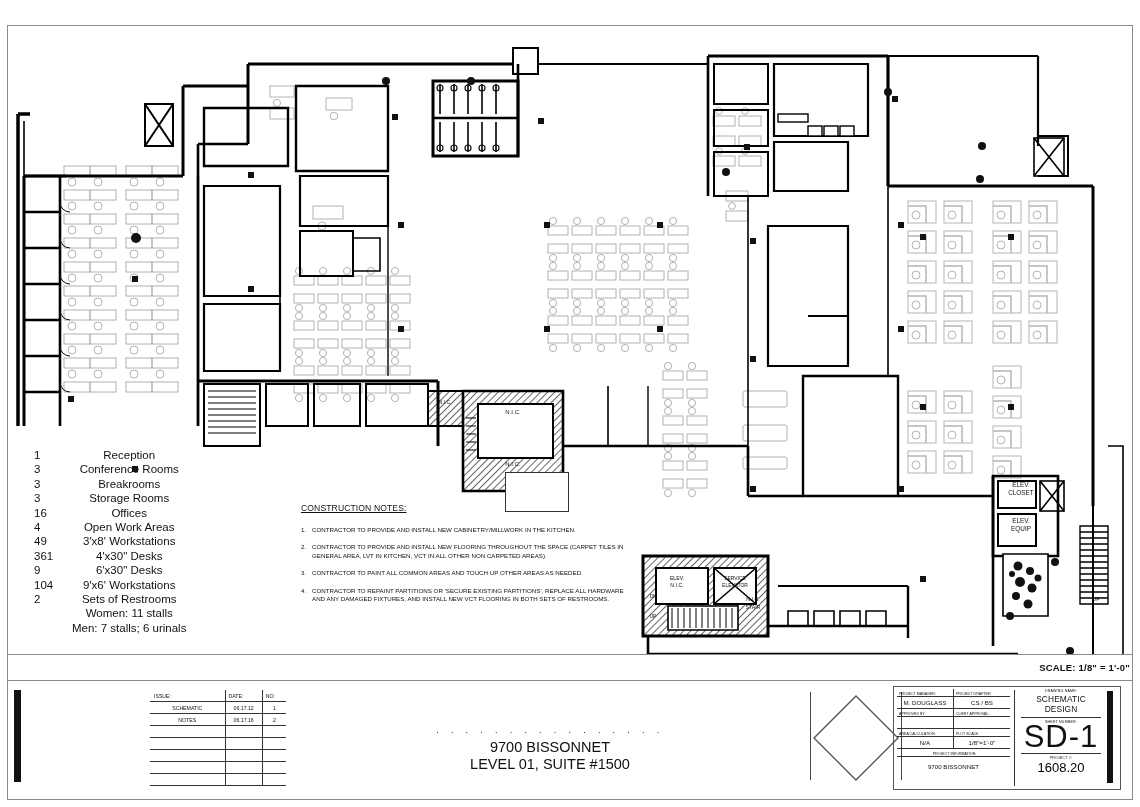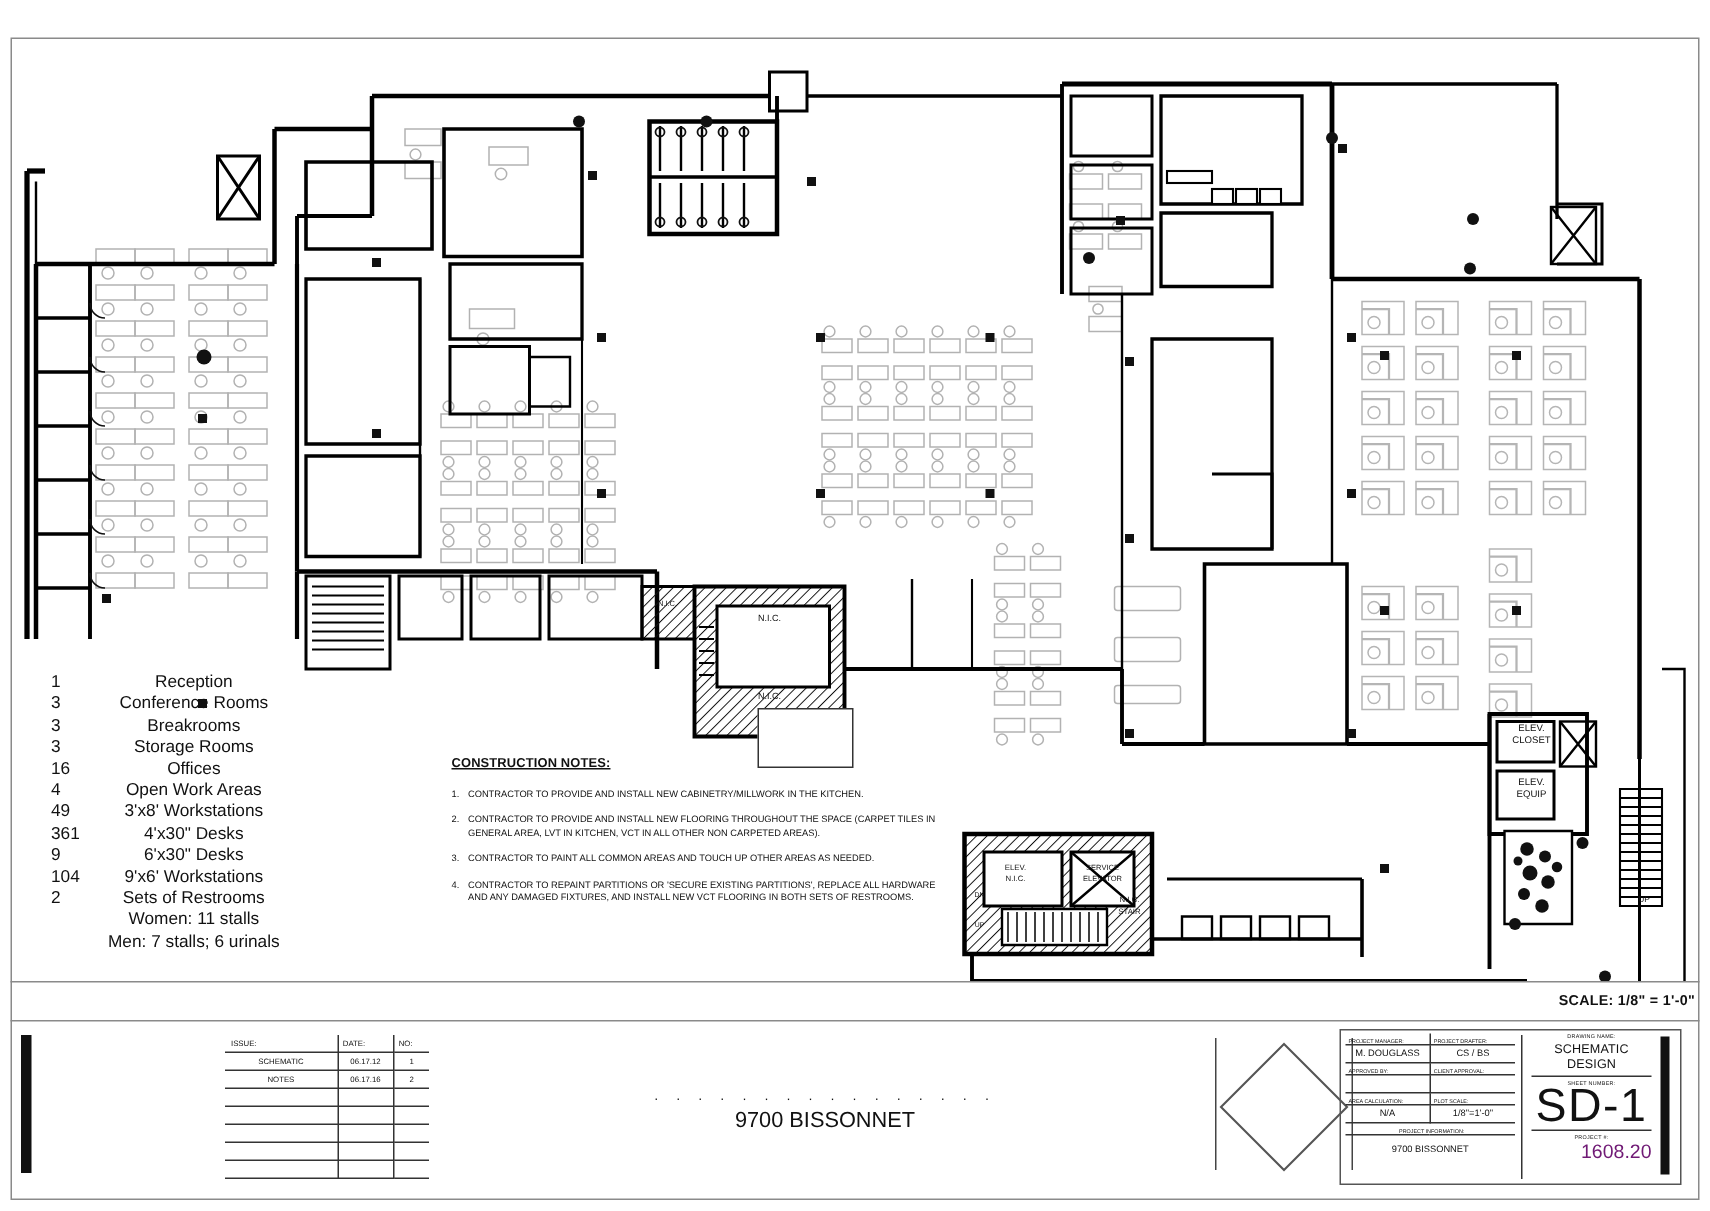--- a/index.html
+++ b/index.html
@@ -17,21 +17,21 @@
   
   .legend{position:absolute;left:34px;top:448px;font-size:11.5px;line-height:14.4px;color:#111;}
   .legend table{border-collapse:collapse;}
   .legend td{padding:0;vertical-align:top;white-space:nowrap;font-size:11.5px;line-height:14.4px;}
   .legend td.q{width:34px;text-align:left;padding-right:4px;}
   .legend td.l{text-align:center;}
   .legend .sub td{padding-left:0;}
 
   
   .cnotes{position:absolute;left:301px;top:503px;width:330px;}
-  .cnotes .hdr{font-size:8.6px;letter-spacing:.1px;font-weight:700;text-decoration:underline;margin-bottom:13px;color:#111;}
+  .cnotes .hdr{font-size:8.6px;letter-spacing:.1px;font-weight:400;text-decoration:underline;margin-bottom:13px;color:#111;}
   .cnotes .note{font-size:6.2px;line-height:8.4px;margin-bottom:9px;display:flex;color:#111;}
   .cnotes .note .num{width:11px;flex:0 0 11px;}
   .cnotes .note .txt{flex:1;}
 
   
   .whitebox{position:absolute;left:505px;top:472px;width:62px;height:38px;background:#fff;border:1px solid #333;}
   .scaletxt{position:absolute;right:10px;top:662px;font-size:9.5px;font-weight:700;color:#111;letter-spacing:.2px;}
 
   
   .tb-sep{position:absolute;left:7px;top:680px;width:1126px;height:1px;background:#8a8a8a;}
@@ -68,21 +68,21 @@
   .rtb-grid td{border-bottom:1px solid #333;font-size:3.6px;color:#111;padding:0 0 0 2px;height:7px;vertical-align:bottom;}
   .rtb-grid td.v{font-size:6.2px;text-align:center;height:11px;vertical-align:middle;padding:0;}
   .rtb-grid td.half{width:56px;border-right:1px solid #333;}
   .rtb-grid td.half2{width:57px;}
   .rtb-vdiv{position:absolute;left:121px;top:4px;width:1px;height:96px;background:#333;}
   .rtb-right{position:absolute;left:128px;top:3px;width:80px;text-align:center;}
   .lbl-tiny{font-size:3.6px;color:#111;letter-spacing:.2px;}
   .val-dn{font-size:8.4px;color:#111;margin-top:1px;letter-spacing:.1px;}
   .hr-thin{height:1px;background:#333;margin:3px 0 2px;}
   .sd-num{font-size:31px;font-weight:400;letter-spacing:1px;line-height:26px;color:#111;font-family:"Liberation Sans",sans-serif;}
-  .proj-num{font-size:13px;color:#701a75;line-height:15px;text-align:right;}
+  .proj-num{font-size:13px;color:#000000;line-height:15px;}
   .rtb-endbar{position:absolute;left:214px;top:5px;width:6px;height:92px;background:#111;}
 
   
   .diamond-wrap{position:absolute;left:808px;top:690px;width:96px;height:96px;}
   .dmd-rule-l{position:absolute;left:2px;top:2px;width:1px;height:88px;background:#444;}
   .dmd-rule-r{position:absolute;right:2px;top:2px;width:1px;height:88px;background:#444;}
 
   
   .pi-row{font-size:3.6px;text-align:center;color:#111;}
 </style>
@@ -1025,20 +1025,21 @@
           <td class="c1"></td>
           <td class="c2"></td>
           <td class="c3"></td>
         </tr>
       </tbody>
   </table>
 
   <div class="proj-title">
     <div class="dotline">· · · · · · · · · · · · · · · ·</div>
     <div class="proj-l1">9700 BISSONNET</div>
+    <div class="proj-l2">LEVEL 01, SUITE #1500</div>
   </div>
 
   <div class="diamond-wrap">
     <div class="dmd-rule-l"></div>
     <div class="dmd-rule-r"></div>
     <svg width="96" height="96" viewBox="0 0 96 96">
       <polygon points="48,6 90,48 48,90 6,48" fill="none" stroke="#555" stroke-width="1.4"></polygon>
     </svg>
   </div>
 

